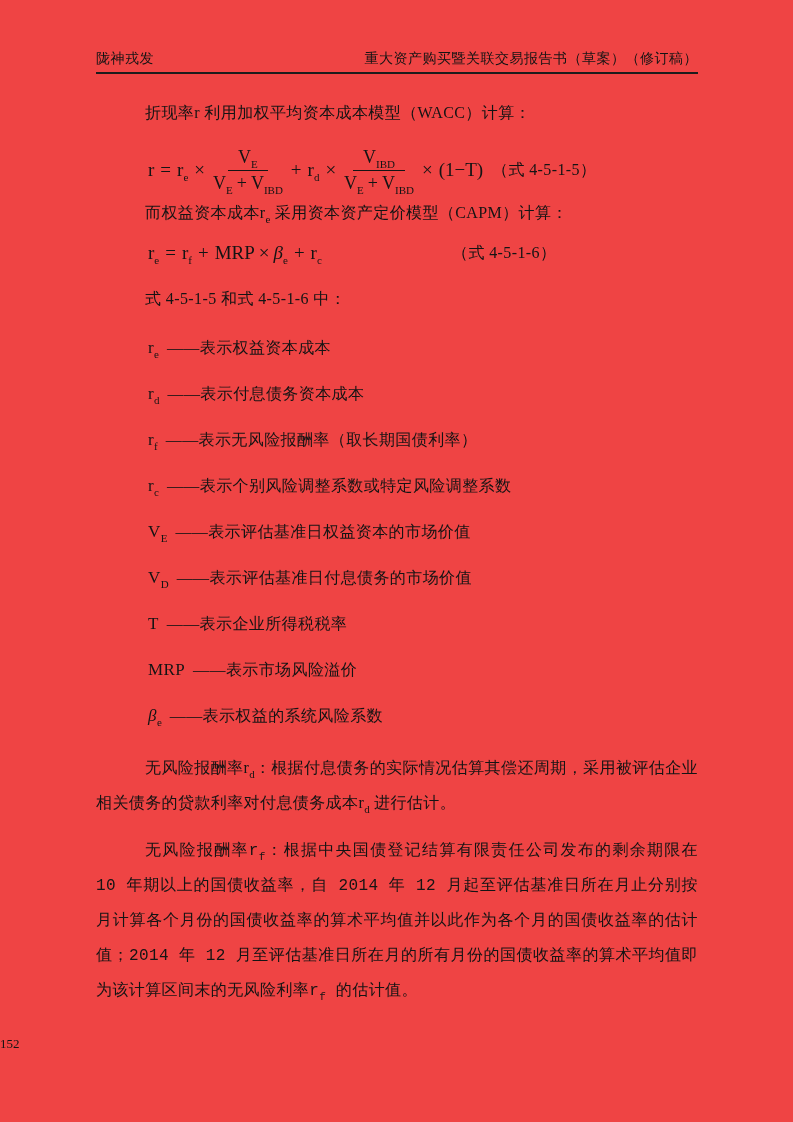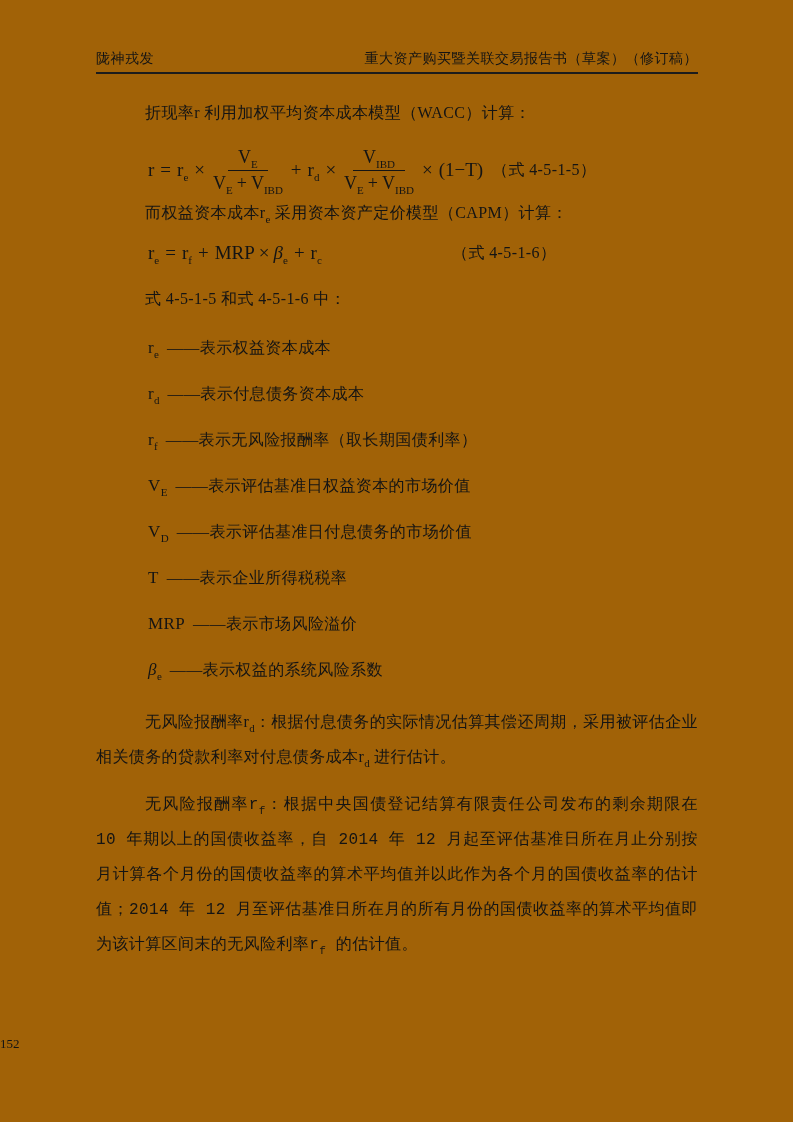--- a/index.html
+++ b/index.html
@@ -1,20 +1,20 @@
 <!DOCTYPE html>
 <html><head>
 <meta charset="utf-8">
 <style>
   html,body { margin:0; padding:0; background:#e8e8e8; }
   .page {
     position:relative;
     width:793px; height:1122px;
     margin:0 auto;
-    background:#a16207;
+    background:#ef4444;
     font-family:"Liberation Serif","DejaVu Serif",serif;
     color:#141414;
     overflow:hidden;
   }
   
   .header {
     position:absolute; top:50px; left:96px; width:602px;
     display:flex; justify-content:space-between; align-items:flex-end;
     border-bottom:2px solid #1c1c1c;
     padding-bottom:4px;
@@ -113,20 +113,21 @@
       </span>
       <span class="formula-label">（式 4-5-1-6）</span>
     </div>
 
     <p class="para p3">式 4-5-1-5 和式 4-5-1-6 中：</p>
 
     <div class="definitions">
       <div class="def-row"><span class="def-sym"><span>r</span><sub>e</sub></span><span>——表示权益资本成本</span></div>
       <div class="def-row"><span class="def-sym"><span>r</span><sub>d</sub></span><span>——表示付息债务资本成本</span></div>
       <div class="def-row"><span class="def-sym"><span>r</span><sub>f</sub></span><span>——表示无风险报酬率（取长期国债利率）</span></div>
+      <div class="def-row"><span class="def-sym"><span>r</span><sub>c</sub></span><span>——表示个别风险调整系数或特定风险调整系数</span></div>
       <div class="def-row"><span class="def-sym"><span>V</span><sub>E</sub></span><span>——表示评估基准日权益资本的市场价值</span></div>
       <div class="def-row"><span class="def-sym"><span>V</span><sub>D</sub></span><span>——表示评估基准日付息债务的市场价值</span></div>
       <div class="def-row"><span class="def-sym"><span>T</span><sub></sub></span><span>——表示企业所得税税率</span></div>
       <div class="def-row"><span class="def-sym"><span>MRP</span><sub></sub></span><span>——表示市场风险溢价</span></div>
       <div class="def-row"><span class="def-sym"><span class="beta">β</span><sub>e</sub></span><span>——表示权益的系统风险系数</span></div>
     </div>
 
     <p class="para multiline p4"><span>无风险报酬率</span><span><span>r</span><sub>d</sub></span><span>：根据付息债务的实际情况估算其偿还周期，采用被评估企业相关债务的贷款利率对付息债务成本</span><span><span>r</span><sub>d</sub></span><span> 进行估计。</span></p>
 
     <p class="para multiline p5"><span>无风险报酬率</span><span><span>r</span><sub>f</sub></span><span>：根据中央国债登记结算有限责任公司发布的剩余期限在 10 年期以上的国债收益率，自 2014 年 12 月起至评估基准日所在月止分别按月计算各个月份的国债收益率的算术平均值并以此作为各个月的国债收益率的估计值；2014 年 12 月至评估基准日所在月的所有月份的国债收益率的算术平均值即为该计算区间末的无风险利率</span><span><span>r</span><sub>f</sub></span><span> 的估计值。</span></p>

